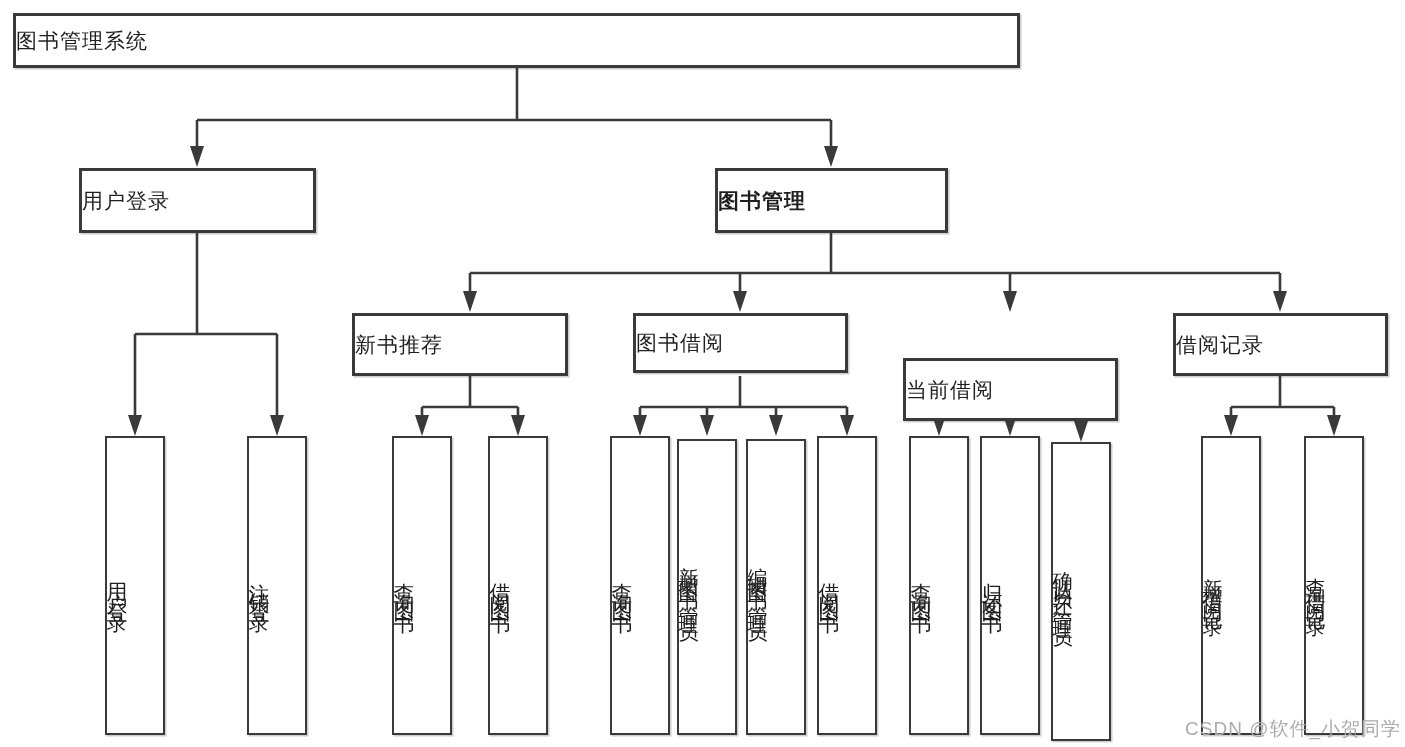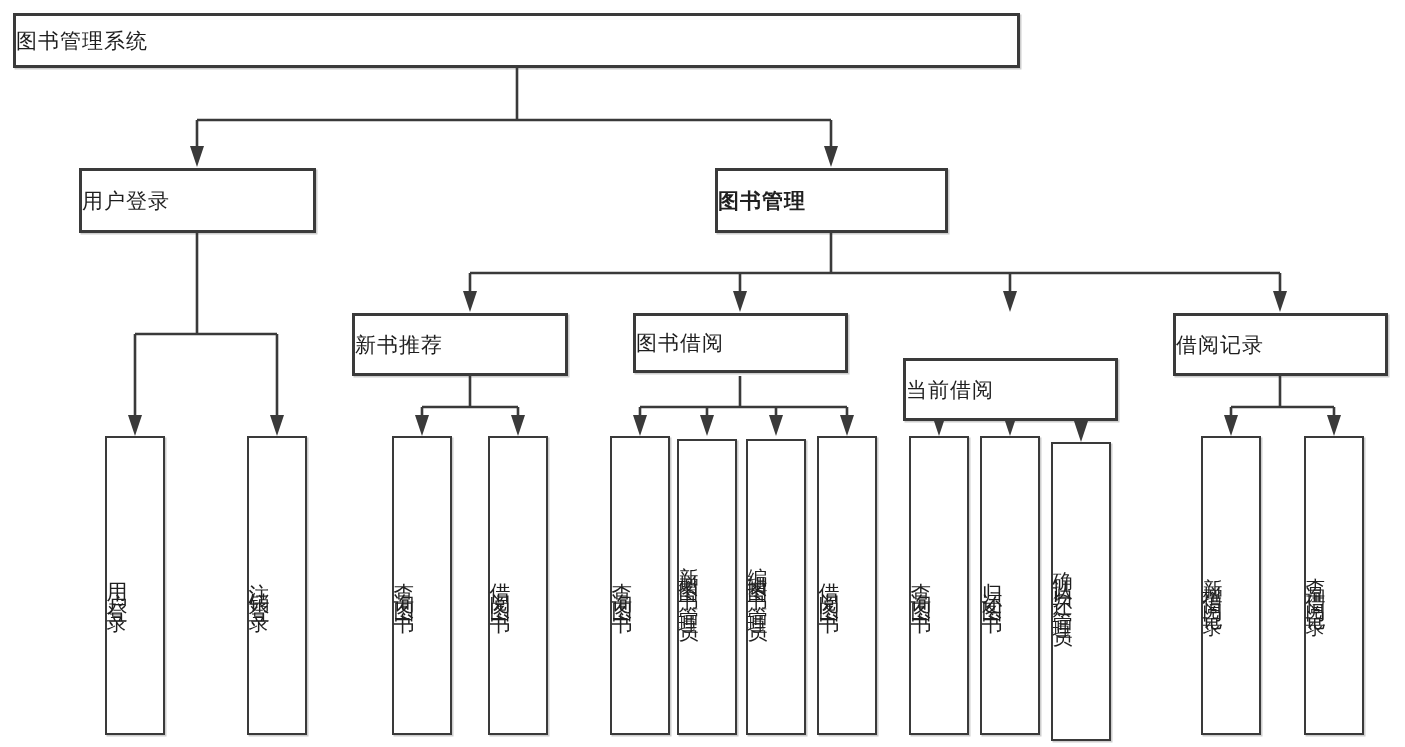--- a/index.html
+++ b/index.html
@@ -179,14 +179,15 @@
     <span class="vtext tight">确认归还（管理员）</span>
   </div>
 
   <div class="node leaf" style="left:1201px; top:436px; width:60px; height:299px;">
     <span class="vtext tight">新增借阅记录</span>
   </div>
   <div class="node leaf" style="left:1304px; top:436px; width:60px; height:299px;">
     <span class="vtext tight">查询借阅记录</span>
   </div>
 
+  <div id="watermark">CSDN @软件_小贺同学</div>
 
 </div>
 
 </body></html>

